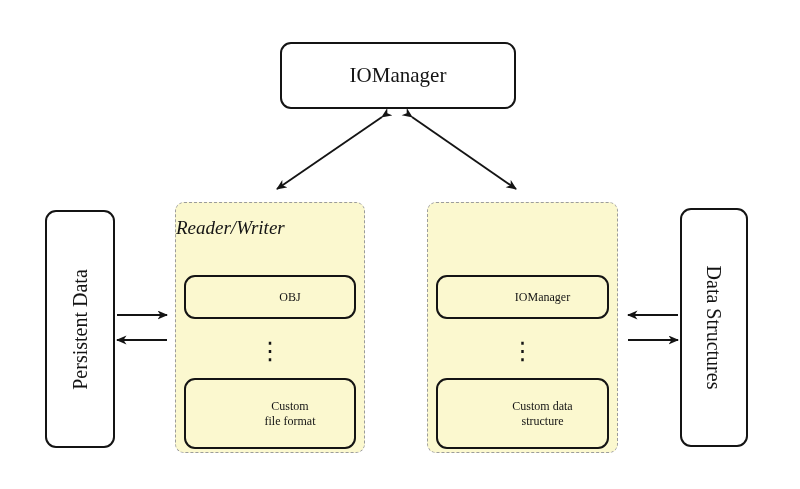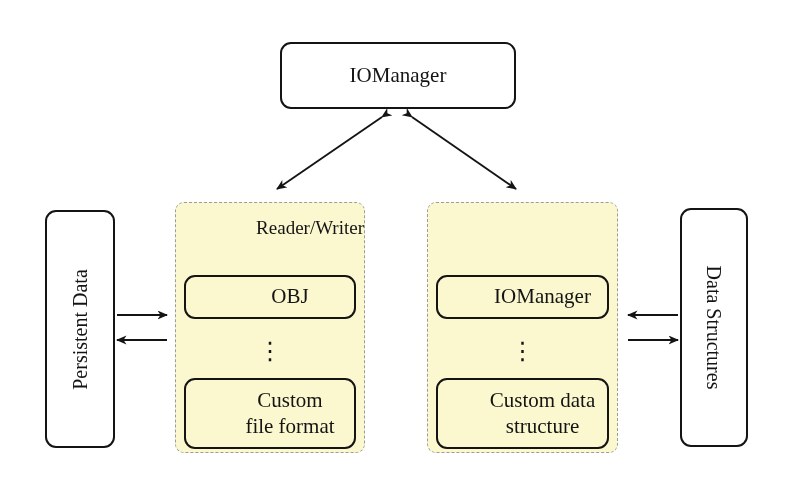--- a/index.html
+++ b/index.html
@@ -42,31 +42,31 @@
     position:absolute;
     box-sizing:border-box;
     background:var(--group-fill);
     border:1.6px dashed var(--group-border);
     border-radius:9px;
   }
   .group-rw{left:175px;top:202px;width:190px;height:251px;}
   .group-ie{left:427px;top:202px;width:191px;height:251px;}
   .group-title{
     position:absolute;left:0;right:0;top:14px;
-    text-align:right;font-size:19px;
+    text-align:left;font-size:19px;font-style:italic;
   }
   .inner{
     position:absolute;
     box-sizing:border-box;
     background:var(--group-fill);
     border:2.5px solid var(--node-border);
     border-radius:11px;
     display:flex;align-items:center;justify-content:center;
     text-align:center;
-    font-size:21px;line-height:1.2;
+    font-size:12px;line-height:1.2;
     white-space:pre-line;
     padding-left:40px;
   }
   .inner-top{left:8px;top:72px;right:8px;height:44px;}
   .inner-bottom{left:8px;top:175px;right:8px;height:71px;}
   .dots{
     position:absolute;left:0;right:0;top:126px;height:44px;
     display:flex;align-items:center;justify-content:center;
     font-size:24px;letter-spacing:0;
   }

